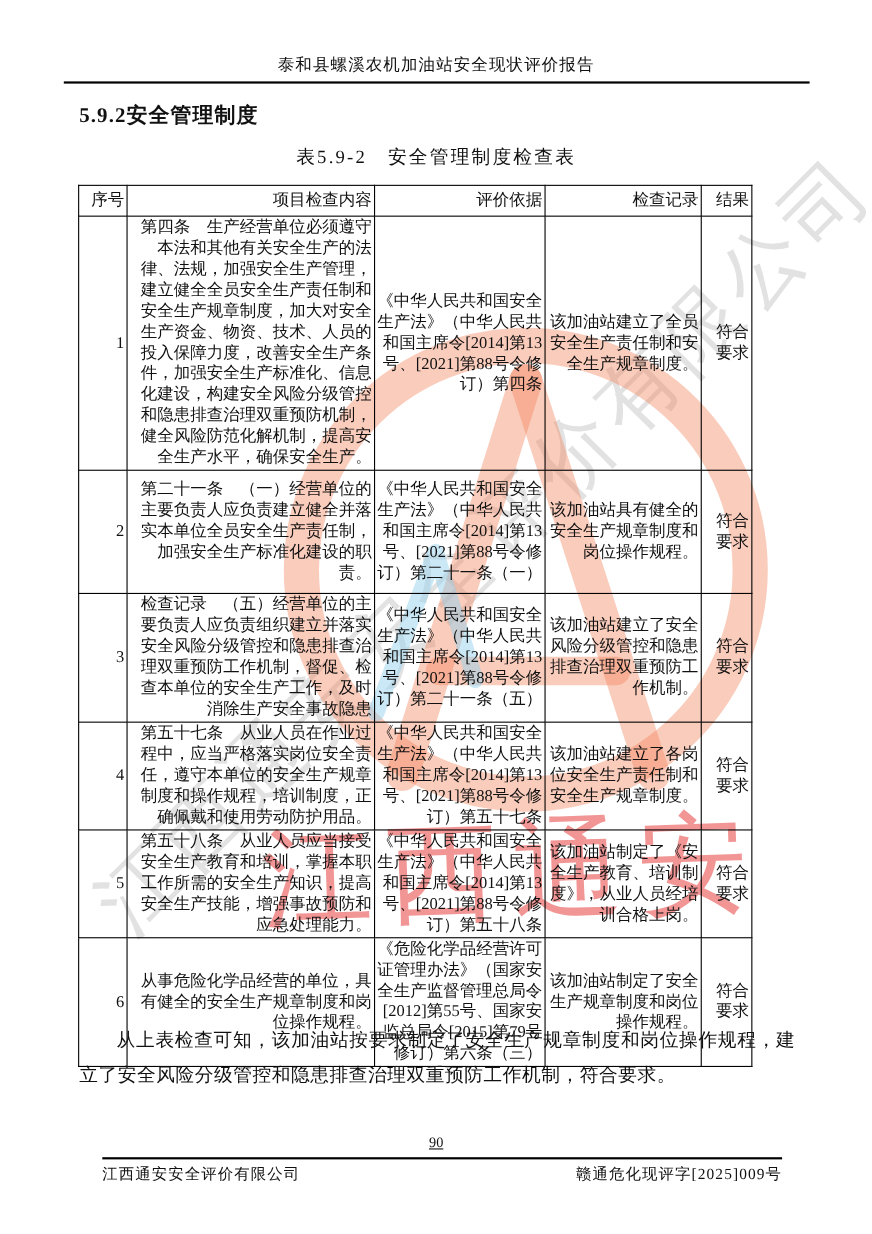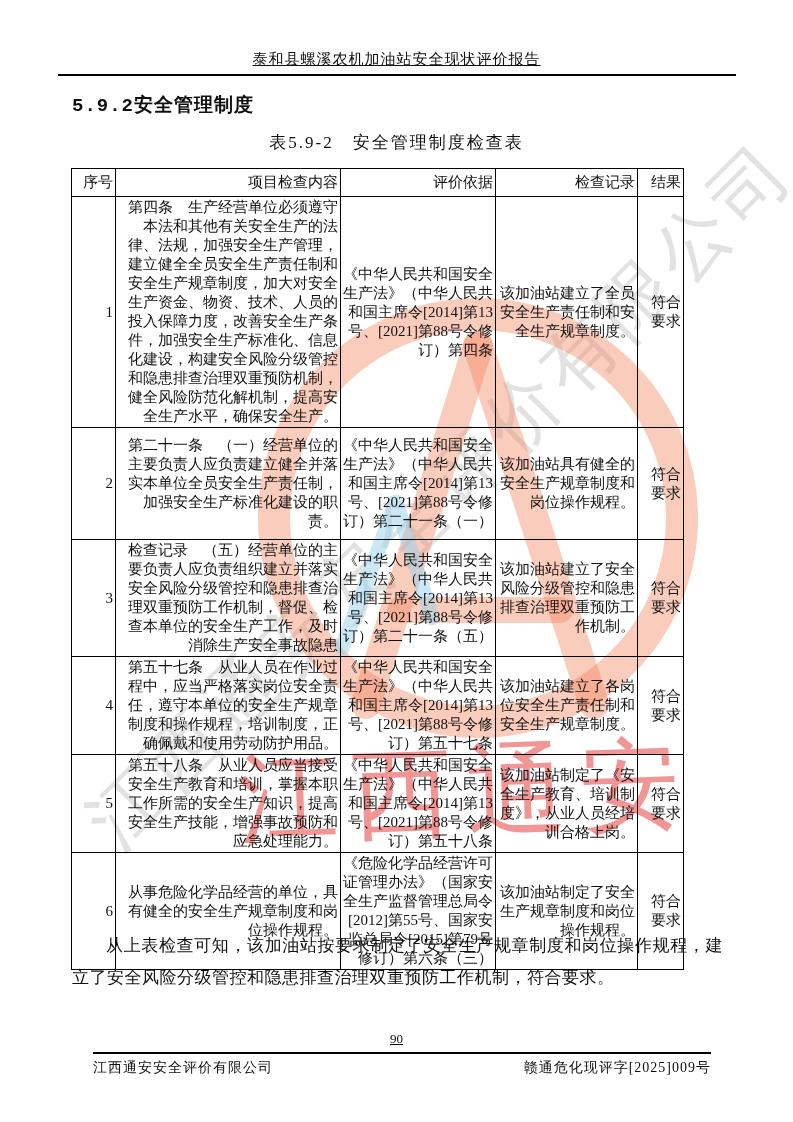--- a/index.html
+++ b/index.html
@@ -10,29 +10,29 @@
     margin: 0 auto;
     background: #ffffff;
     font-family: "Liberation Serif", serif;
     color: #111111;
     overflow: hidden;
   }
   .content { position: relative; z-index: 1; }
 
   .doc-header {
     position: absolute; top: 50px; left: 0; width: 100%;
-    text-align: center; font-size: 15px; letter-spacing: 1px; text-decoration: underline;
+    text-align: center; font-size: 15px; letter-spacing: 1px;
   }
   .header-rule {
     position: absolute; top: 74px; left: 58px; width: 678px;
     border: none; border-top: 2px solid #000;
   }
   .section-title {
     position: absolute; top: 92px; left: 72px;
-    font-family: Liberation Mono, monospace;
+    font-family: Liberation Serif, serif;
     font-size: 19px; font-weight: bold; letter-spacing: 1px;
   }
   .table-title {
     position: absolute; top: 131px; left: 0; width: 100%;
     text-align: center; font-size: 17px; letter-spacing: 2px;
   }
 
   table.check-table {
     position: absolute; top: 168px; left: 71px;
     width: 612px; border-collapse: collapse; table-layout: fixed;

